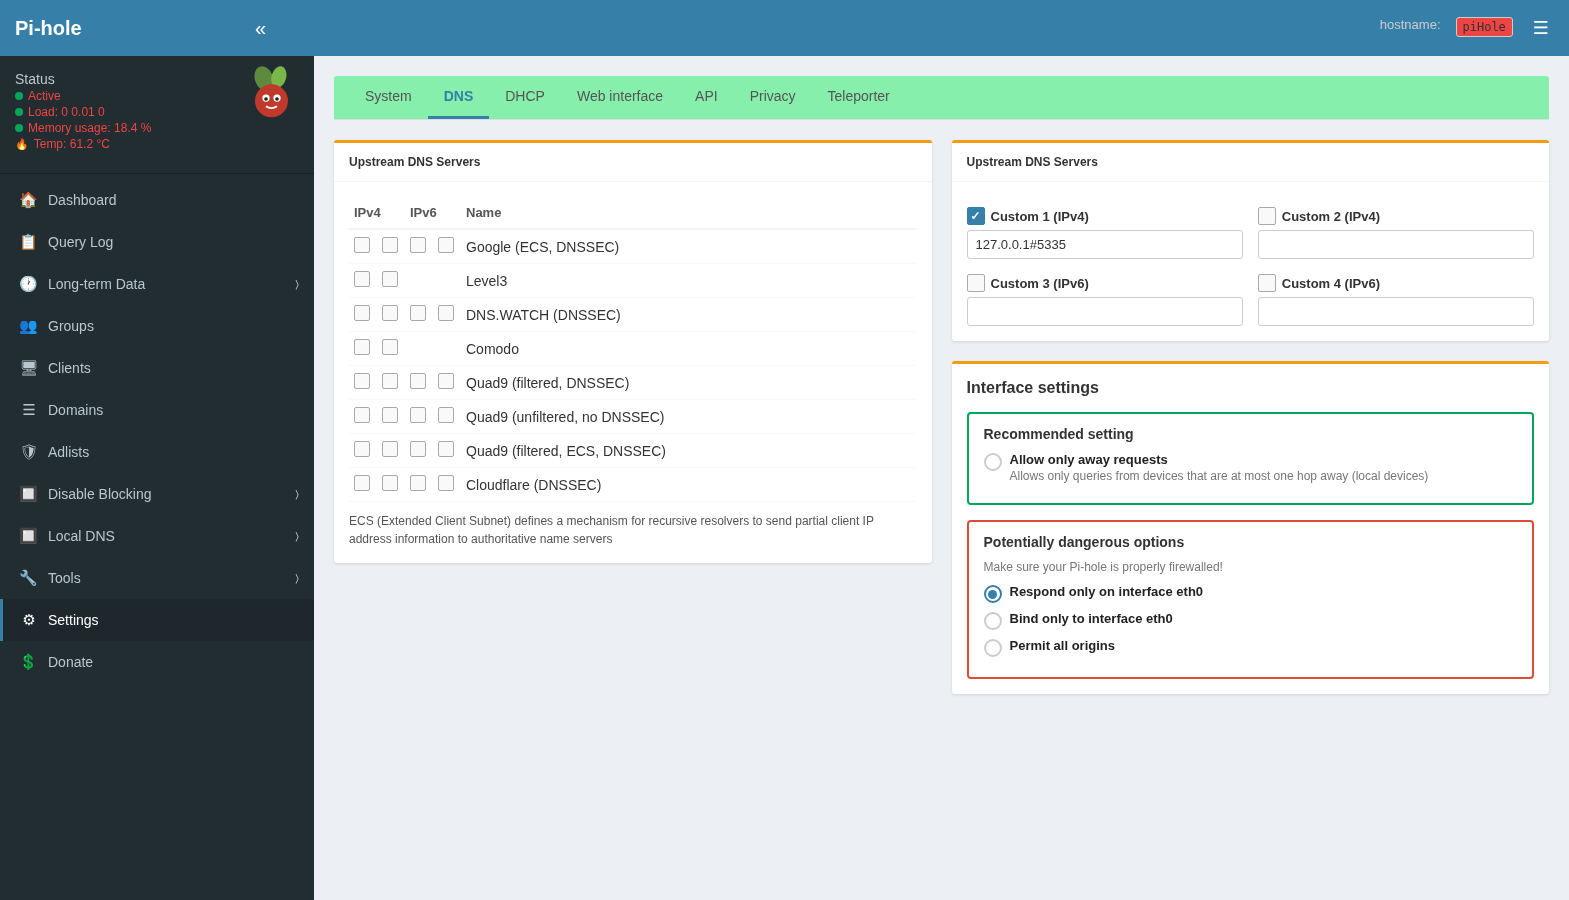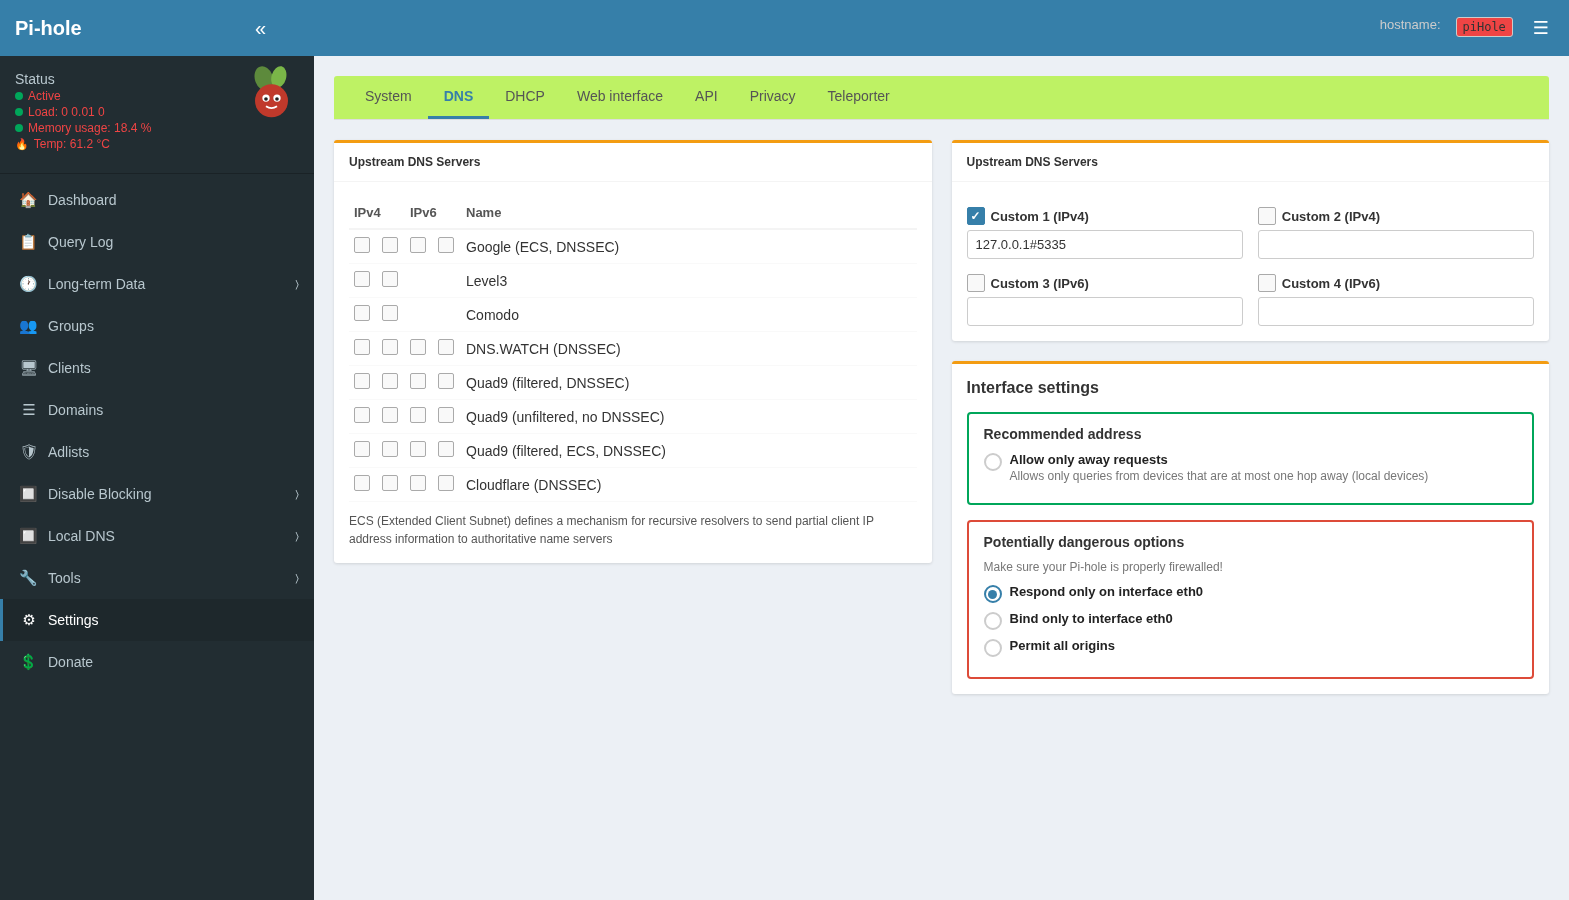--- a/index.html
+++ b/index.html
@@ -106,21 +106,21 @@
     
     .content-area {
       flex: 1;
       overflow-y: auto;
       background: #ecf0f5;
       padding: 20px;
     }
 
     
     .settings-tabs {
-      background: #bef264;
+      background: #86efac;
       border-bottom: 1px solid #ddd;
       display: flex;
       padding: 0 15px;
       margin-bottom: 20px;
       border-radius: 3px 3px 0 0;
     }
     .tab-item {
       padding: 12px 16px;
       cursor: pointer;
       color: #555;
@@ -484,38 +484,38 @@
       <td class="checkbox-cell"></td>
       <td>Level3</td>
     </tr>
                   <tr>
       <td class="checkbox-cell">
         <span class="dns-check"></span>
       </td>
       <td class="checkbox-cell">
         <span class="dns-check"></span>
       </td>
+      <td class="checkbox-cell">
+        <span class="dns-check"></span>
+      </td>
+      <td class="checkbox-cell">
+        <span class="dns-check"></span>
+      </td>
+      <td>DNS.WATCH (DNSSEC)</td>
+    </tr>
+                  <tr>
+      <td class="checkbox-cell">
+        <span class="dns-check"></span>
+      </td>
+      <td class="checkbox-cell">
+        <span class="dns-check"></span>
+      </td>
       <td class="checkbox-cell"></td>
       <td class="checkbox-cell"></td>
       <td>Comodo</td>
-    </tr>
-                  <tr>
-      <td class="checkbox-cell">
-        <span class="dns-check"></span>
-      </td>
-      <td class="checkbox-cell">
-        <span class="dns-check"></span>
-      </td>
-      <td class="checkbox-cell">
-        <span class="dns-check"></span>
-      </td>
-      <td class="checkbox-cell">
-        <span class="dns-check"></span>
-      </td>
-      <td>DNS.WATCH (DNSSEC)</td>
     </tr>
                   <tr>
       <td class="checkbox-cell">
         <span class="dns-check"></span>
       </td>
       <td class="checkbox-cell">
         <span class="dns-check"></span>
       </td>
       <td class="checkbox-cell">
         <span class="dns-check"></span>
@@ -616,21 +616,21 @@
                 <input type="text" style="">
               </div>
             </div>
           </div>
         </div>
 
         <div class="interface-card">
           <div class="interface-title">Interface settings</div>
 
           <div class="recommended-box">
-            <div class="box-title">Recommended address</div>
+            <div class="box-title">Recommended setting</div>
             <div class="radio-option">
               <div class="radio-btn"></div>
               <div>
                 <div class="radio-label bold-label">Allow only away requests</div>
                 <div class="radio-desc">Allows only queries from devices that are at most one hop away (local devices)</div>
               </div>
             </div>
           </div>
 
           <div class="dangerous-box">

